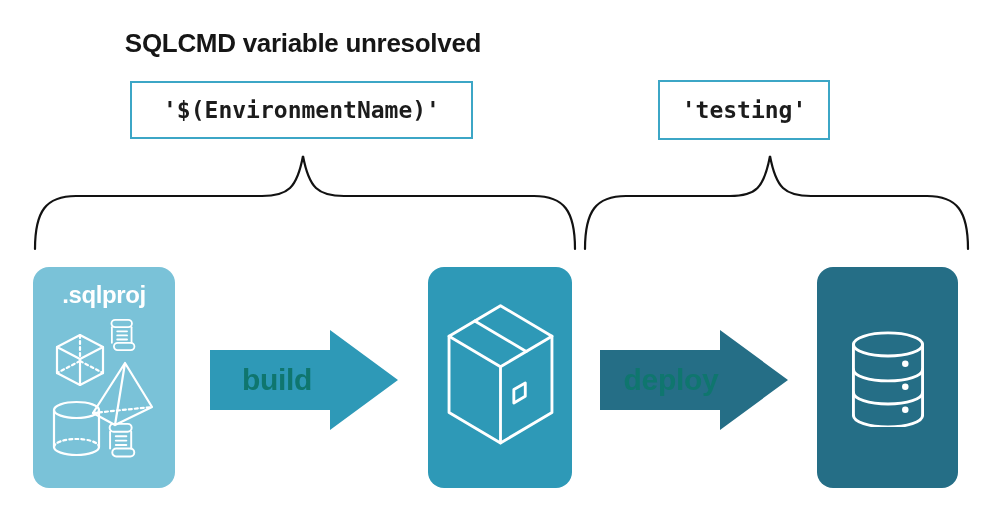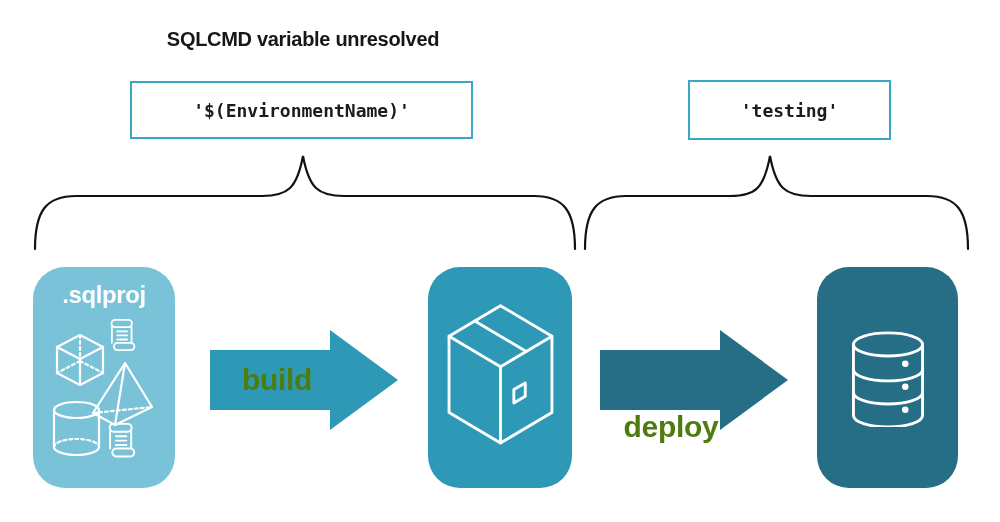--- a/index.html
+++ b/index.html
@@ -2,45 +2,45 @@
 <html style="--color-sqlproj_fill: #7ac2d8; --color-teal_fill: #2e99b7; --color-dark_teal_fill: #256e86; --color-code_border: #3ca6c6; --color-ink: #121212;"><head>
 <meta charset="utf-8">
 <style>
   html,body{margin:0;padding:0;background:#ffffff;}
   .stage{
     position:relative;width:1000px;height:522px;background:#ffffff;overflow:hidden;
     font-family:"Liberation Sans",sans-serif;
   }
   .heading{
     position:absolute;top:28px;width:400px;text-align:center;
-    font-size:20px;font-weight:700;letter-spacing:-0.3px;color:#161616;
+    font-size:26px;font-weight:700;letter-spacing:-0.3px;color:#161616;
   }
   .heading-left{left:103px;}
   .heading-right{left:568px;}
   .code-box{
     position:absolute;display:flex;align-items:center;justify-content:center;
     border:2px solid var(--color-code_border,#3ca6c6);background:#ffffff;box-sizing:border-box;
   }
   .code-box-left{left:130px;top:81px;width:343px;height:58px;}
-  .code-box-right{left:688px;top:80px;width:203px;height:60px;}
+  .code-box-right{left:658px;top:80px;width:172px;height:60px;}
   .code-text{
     font-family:"DejaVu Sans Mono","Liberation Mono",monospace;
-    font-size:18px;font-weight:600;color:#1c1c1c;white-space:pre;
+    font-size:23px;font-weight:600;color:#1c1c1c;white-space:pre;
   }
   .canvas{position:absolute;left:0;top:0;width:1000px;height:522px;}
   .brace{fill:none;stroke:var(--color-ink,#121212);stroke-width:2.2;stroke-linecap:round;}
   .arrow-build{fill:var(--color-teal_fill,#2e99b7);}
   .arrow-deploy{fill:var(--color-dark_teal_fill,#256e86);}
   .arrow-label{
     position:absolute;display:flex;align-items:center;justify-content:center;
-    color:#4d7c0f;font-size:30px;font-weight:700;letter-spacing:-0.3px;
+    color:#0f766e;font-size:30px;font-weight:700;letter-spacing:-0.3px;
   }
   .label-build{left:212px;top:350px;width:130px;height:60px;}
-  .label-deploy{left:600px;top:350px;width:142px;height:60px;margin-top:47px;}
-  .node{position:absolute;border-radius:32px;top:267px;height:221px;box-sizing:border-box;}
+  .label-deploy{left:600px;top:350px;width:142px;height:60px;}
+  .node{position:absolute;border-radius:16px;top:267px;height:221px;box-sizing:border-box;}
   .node-sqlproj{left:33px;width:142px;background:var(--color-sqlproj_fill,#7ac2d8);}
   .node-dacpac{left:428px;width:144px;background:var(--color-teal_fill,#2e99b7);}
   .node-database{left:817px;width:141px;background:var(--color-dark_teal_fill,#256e86);}
   .node-title{
     margin-top:14px;text-align:center;color:#ffffff;
     font-size:24px;font-weight:700;letter-spacing:-0.4px;
   }
   .icon{position:absolute;display:block;}
   .icon-sqlproj{left:14px;top:48px;width:116px;height:158px;}
   .icon-dacpac{left:15px;top:33px;width:115px;height:162px;}

